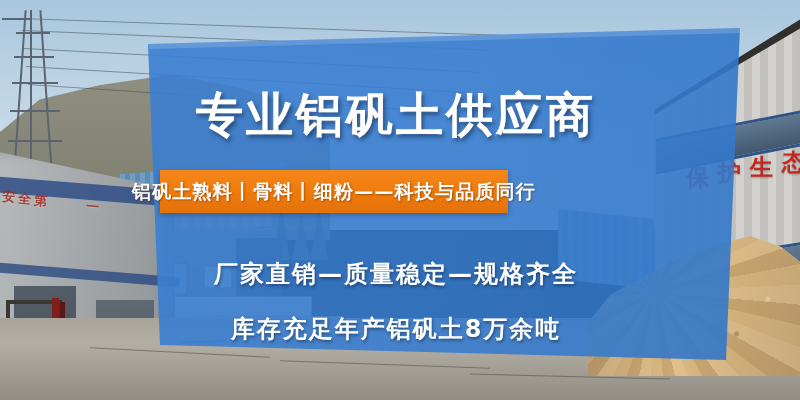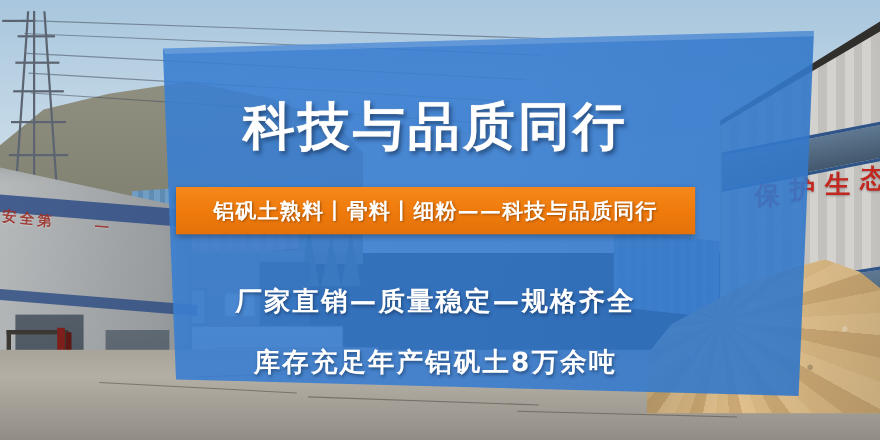--- a/index.html
+++ b/index.html
@@ -303,21 +303,21 @@
     font-size: 47px;
     font-weight: 700;
     letter-spacing: 3px;
     font-family: "DejaVu Sans", "Liberation Sans", sans-serif;
     text-shadow: 2px 3px 4px rgba(10,30,60,.55), 0 0 1px rgba(255,255,255,.8);
     padding-right: 8px;
   }
   .orange-bar {
     position: absolute;
     left: 160px; top: 170px;
-    width: 472px; height: 43px;
+    width: 348px; height: 43px;
     background: linear-gradient(to bottom, #f5871a 0%, #ef7a0b 55%, #e4720a 100%);
     box-shadow: 0 2px 5px rgba(0,0,0,.28);
     display: flex;
     align-items: center;
     justify-content: center;
   }
   .orange-bar span {
     color: #ffffff;
     font-size: 19px;
     font-weight: 700;
@@ -440,21 +440,21 @@
     <div class="crack" style="left:180px; top:340px; width:120px; transform:rotate(-2deg);"></div>
     <div class="pile"></div>
     <div class="pile-shade"></div>
   </div>
 
   <div class="panel"></div>
   <div class="panel-edge"></div>
 
   <div class="content">
 
-    <div class="title">科技与品质同行</div>
+    <div class="title">专业铝矾土供应商</div>
 
     <div class="orange-bar">
       <span>铝矾土熟料丨骨料丨细粉——科技与品质同行</span>
     </div>
 
     <div class="subline subline-1">厂家直销—质量稳定—规格齐全</div>
 
     <div class="subline subline-2">库存充足年产铝矾土8万余吨</div>
   </div>
 

